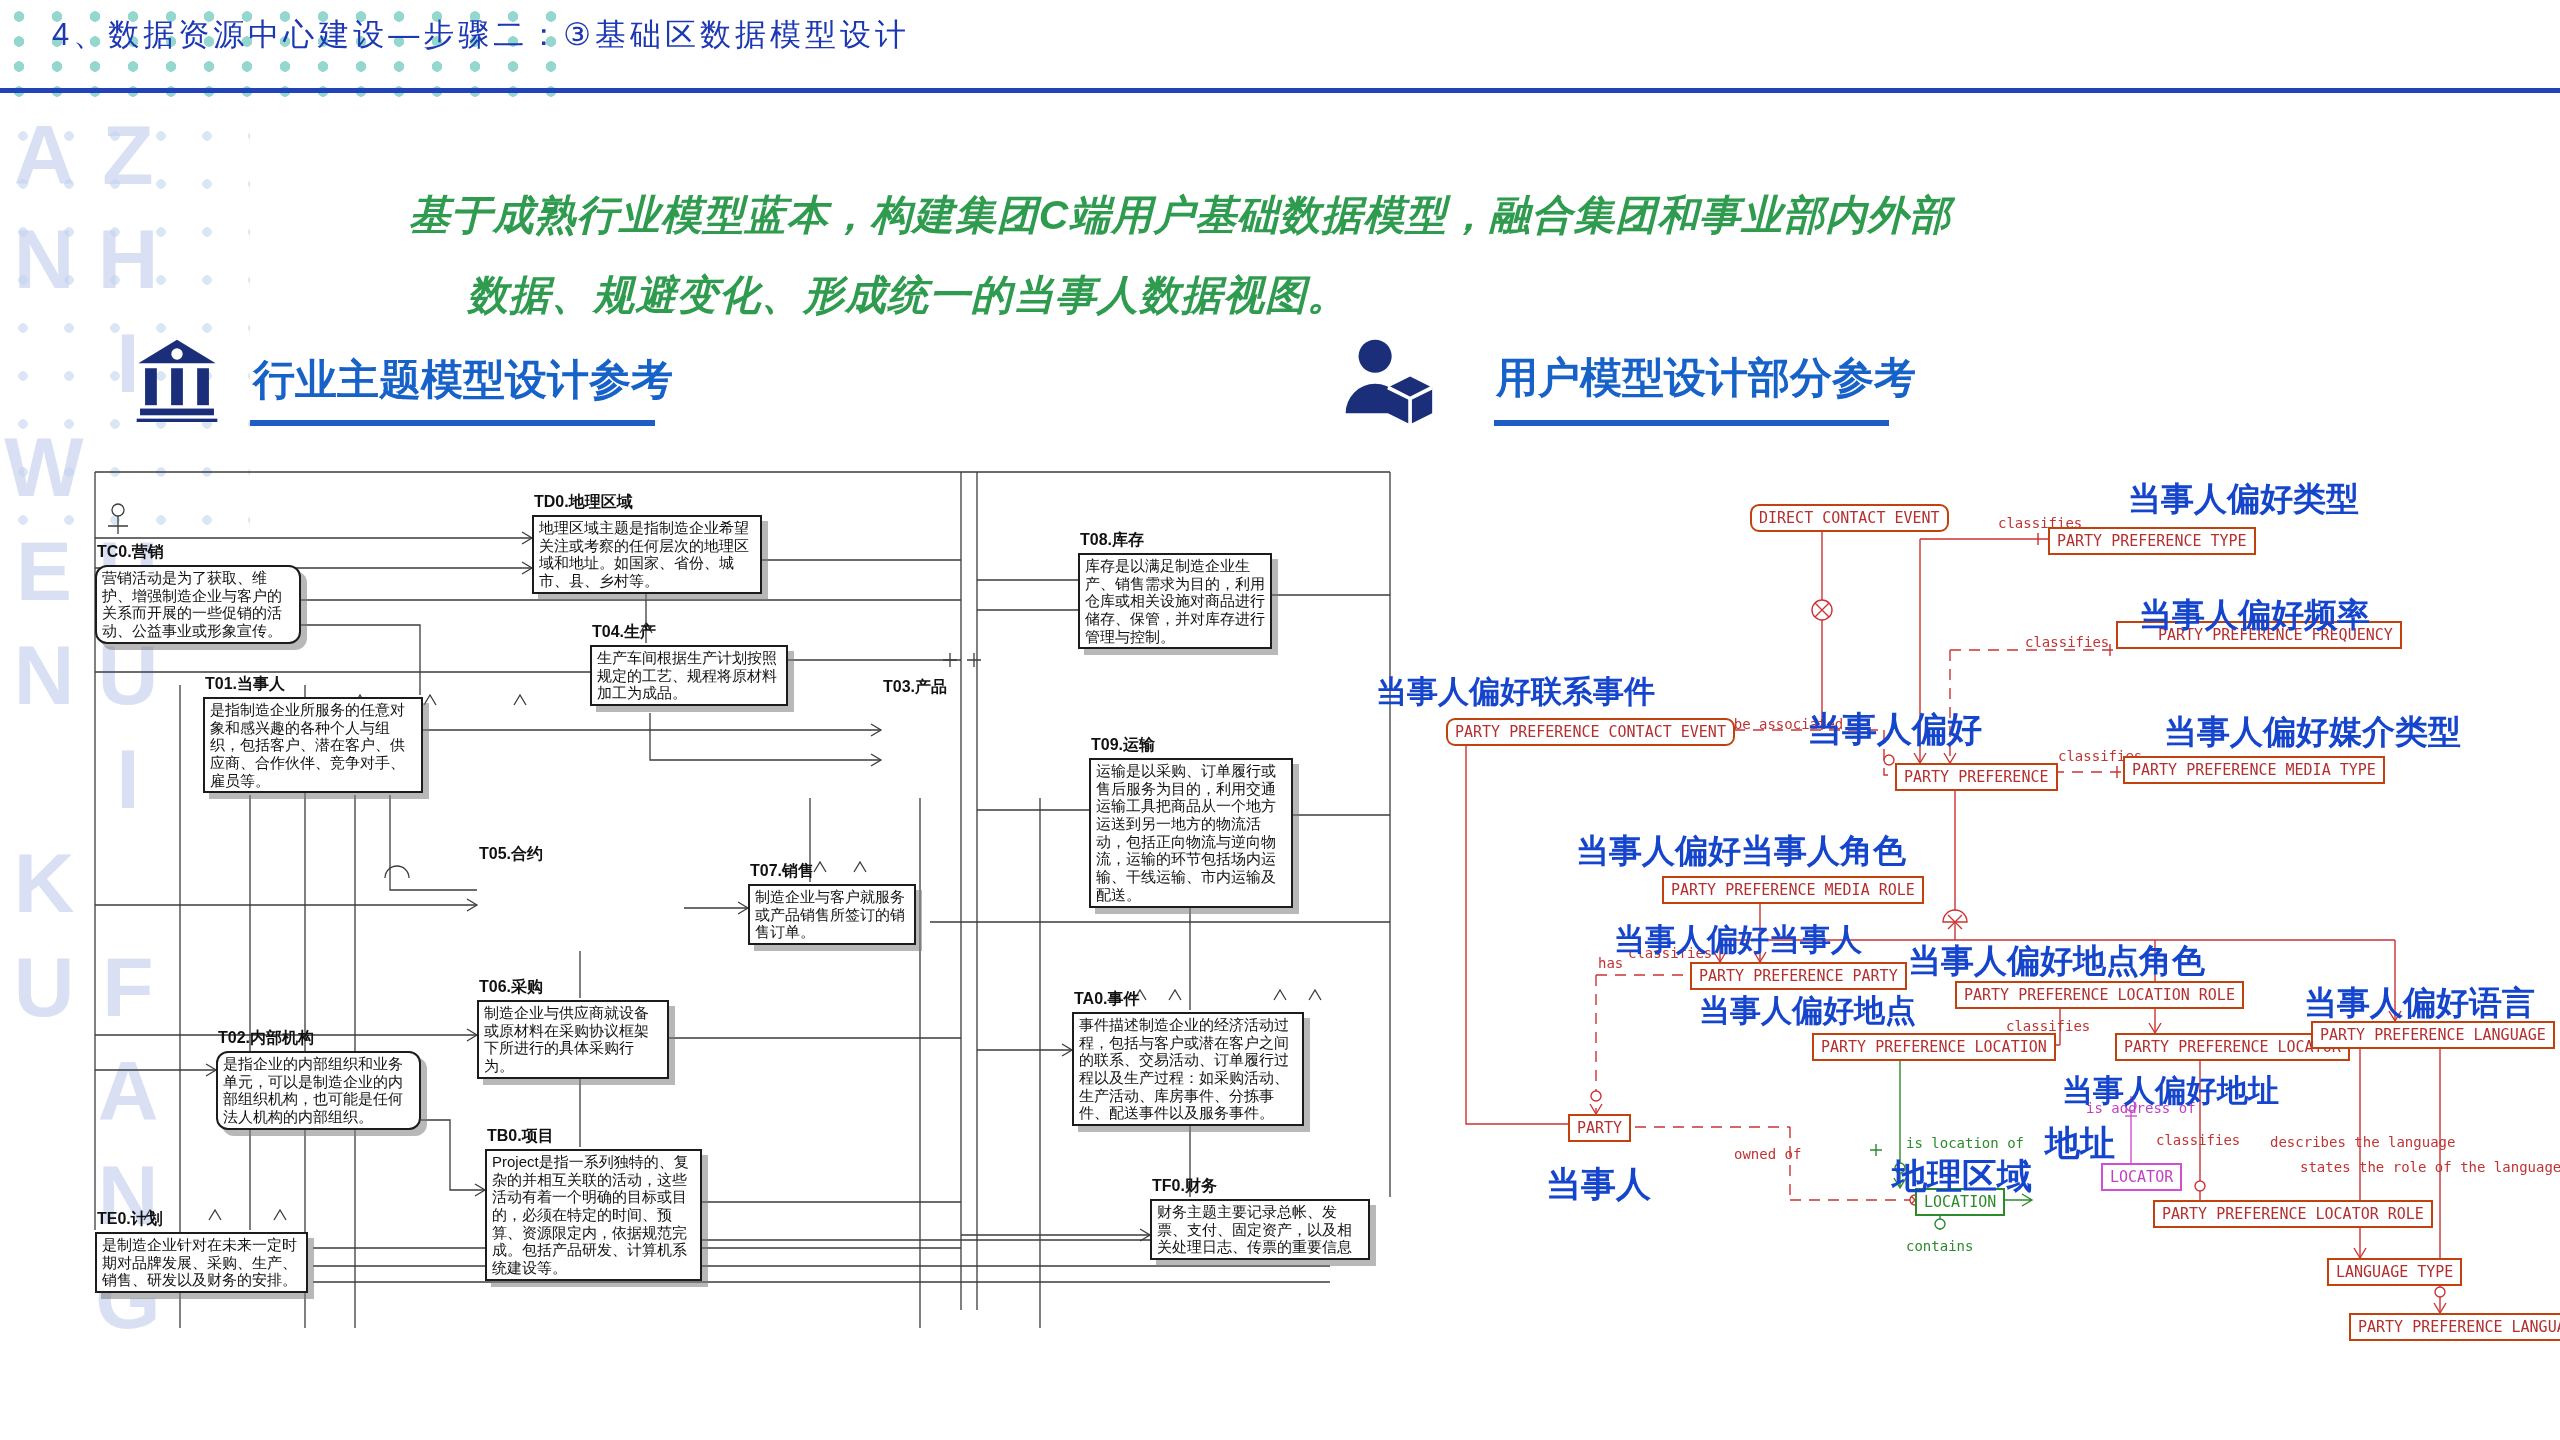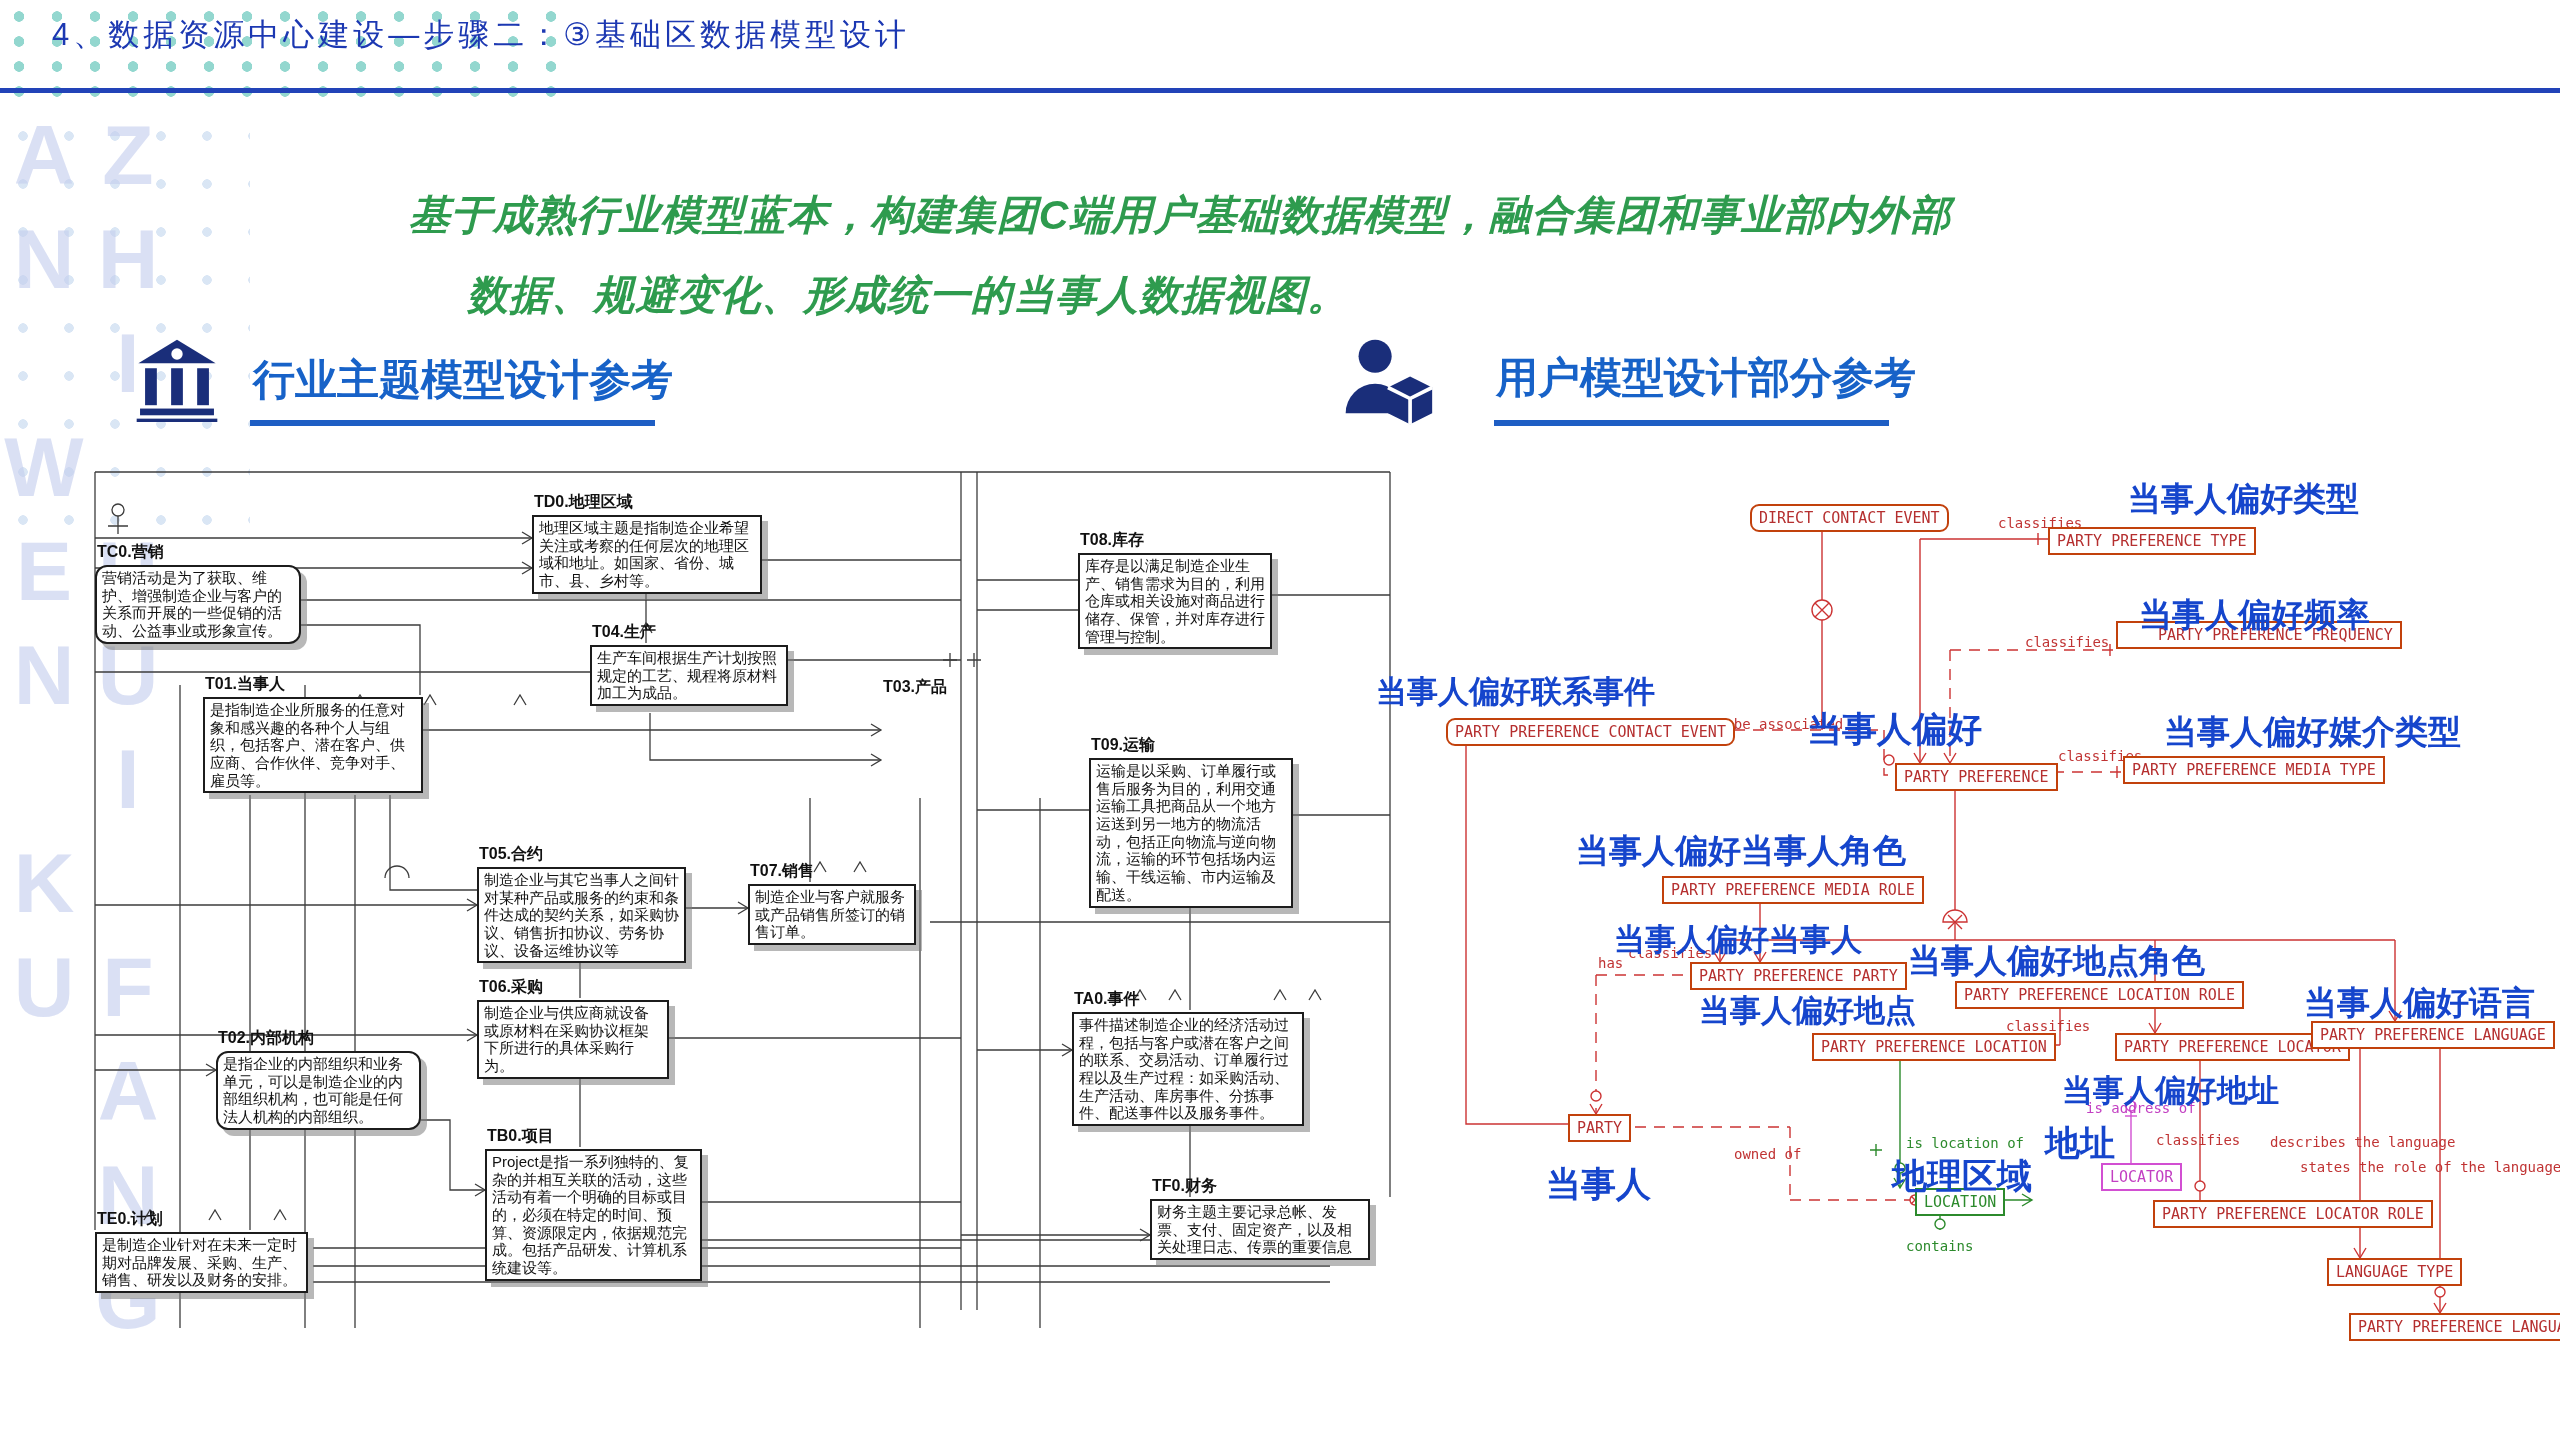--- a/index.html
+++ b/index.html
@@ -152,21 +152,20 @@
         </div>
         <div class="ind-ent" style="left: 791px; top: 217px; width: 212px;">
           <div class="lbl">T03.产品</div>
         </div>
         <div class="ind-ent" style="left: 999px; top: 275px; width: 204px;">
           <div class="lbl">T09.运输</div>
           <div class="bx">运输是以采购、订单履行或售后服务为目的，利用交通运输工具把商品从一个地方运送到另一地方的物流活动，包括正向物流与逆向物流，运输的环节包括场内运输、干线运输、市内运输及配送。</div>
         </div>
         <div class="ind-ent" style="left: 387px; top: 384px; width: 209px;">
           <div class="lbl">T05.合约</div>
-          <div class="bx">制造企业与其它当事人之间针对某种产品或服务的约束和条件达成的契约关系，如采购协议、销售折扣协议、劳务协议、设备运维协议等</div>
         </div>
         <div class="ind-ent" style="left: 658px; top: 401px; width: 168px;">
           <div class="lbl">T07.销售</div>
           <div class="bx">制造企业与客户就服务或产品销售所签订的销售订单。</div>
         </div>
         <div class="ind-ent" style="left: 387px; top: 517px; width: 192px;">
           <div class="lbl">T06.采购</div>
           <div class="bx">制造企业与供应商就设备或原材料在采购协议框架下所进行的具体采购行为。</div>
         </div>
         <div class="ind-ent" style="left: 126px; top: 568px; width: 205px;">

